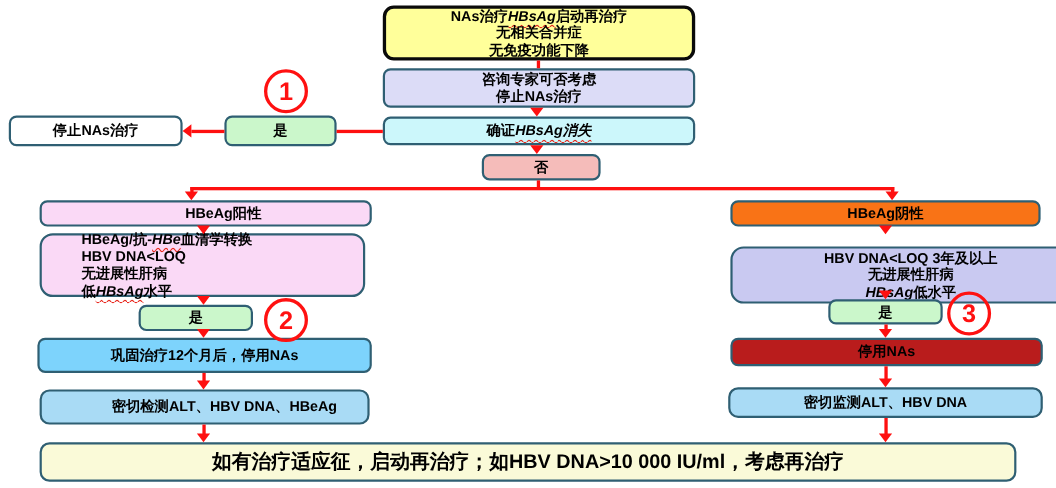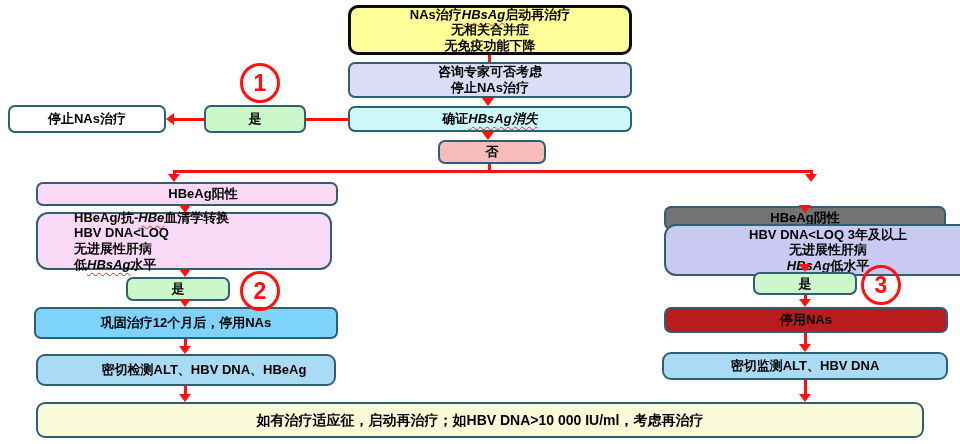--- a/index.html
+++ b/index.html
@@ -70,21 +70,21 @@
   </div>
 
   <div class="node" style="left:34px;top:307px;width:304px;height:32px;background:#7dd3fc;">
     <div class="ln">巩固治疗12个月后，停用NAs</div>
   </div>
 
   <div class="node" style="left:36px;top:354px;width:300px;height:32px;background:#A9DBF5;border-radius:9px;padding-left:36px;">
     <div class="ln">密切检测ALT、HBV DNA、HBeAg</div>
   </div>
 
-  <div class="node" style="left:664px;top:182px;width:282px;height:24px;background:#737373;margin-top:24px;">
+  <div class="node" style="left:664px;top:182px;width:282px;height:24px;background:#f97316;">
     <div class="ln">HBeAg阴性</div>
   </div>
 
   <div class="node" style="left:664px;top:213px;width:328px;height:52px;background:#C9C9F1;border-radius:12px;margin-top:11px;">
     <div class="ln">HBV DNA&lt;LOQ 3年及以上</div>
     <div class="ln">无进展性肝病</div>
     <div class="ln"><span></span><span class="sq">HBsAg</span><span>低水平</span></div>
   </div>
 
   <div class="node" style="left:753px;top:272px;width:104px;height:23px;background:#CBF7CB;">
@@ -92,21 +92,21 @@
   </div>
 
   <div class="node" style="left:664px;top:307px;width:284px;height:26px;background:#b91c1c;">
     <div class="ln">停用NAs</div>
   </div>
 
   <div class="node" style="left:662px;top:352px;width:286px;height:28px;background:#A9DBF5;border-radius:9px;">
     <div class="ln">密切监测ALT、HBV DNA</div>
   </div>
 
-  <div class="node" style="left:36px;top:402px;width:888px;height:36px;background:#FAFAD8;font-size:14px;border-radius:9px;">
+  <div class="node" style="left:36px;top:402px;width:888px;height:36px;background:#FAFAD8;font-size:18px;border-radius:9px;">
     <div class="ln">如有治疗适应征，启动再治疗；如HBV DNA&gt;10 000 IU/ml，考虑再治疗</div>
   </div>
 
   <div class="badge" style="left:240px;top:63px;">1</div>
   <div class="badge" style="left:240px;top:271px;">2</div>
   <div class="badge" style="left:861px;top:265px;">3</div>
 
   <div class="vl" style="left:488px;top:55px;height:7px;"></div>
 
   <div class="ahd" style="left:482px;top:98px;"></div>

